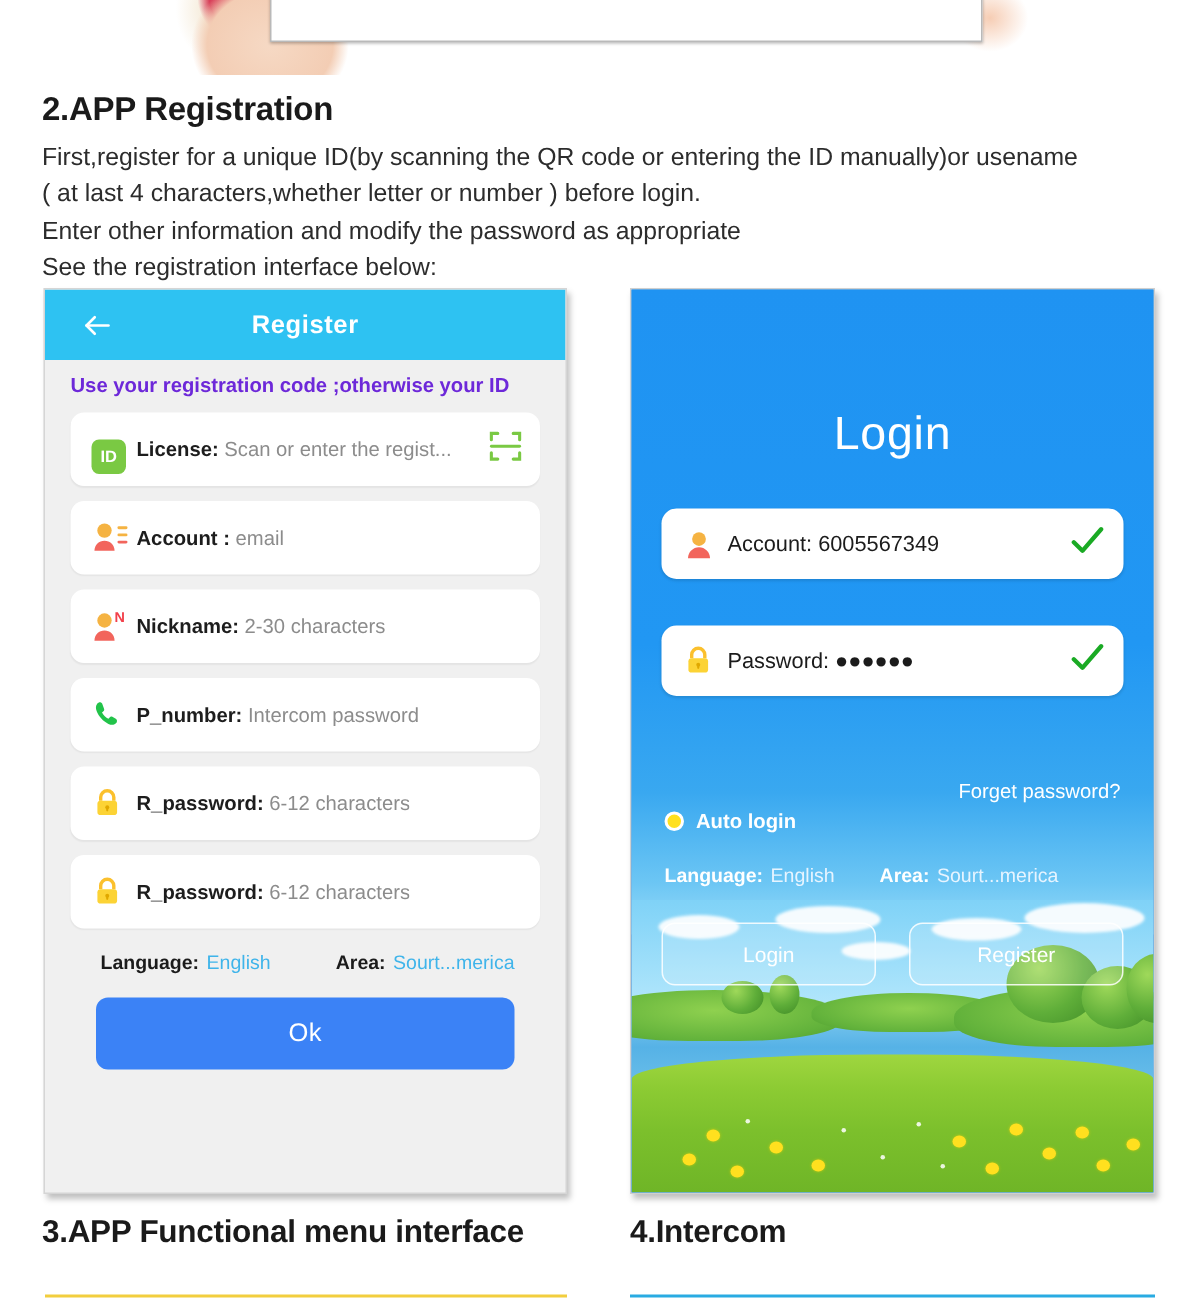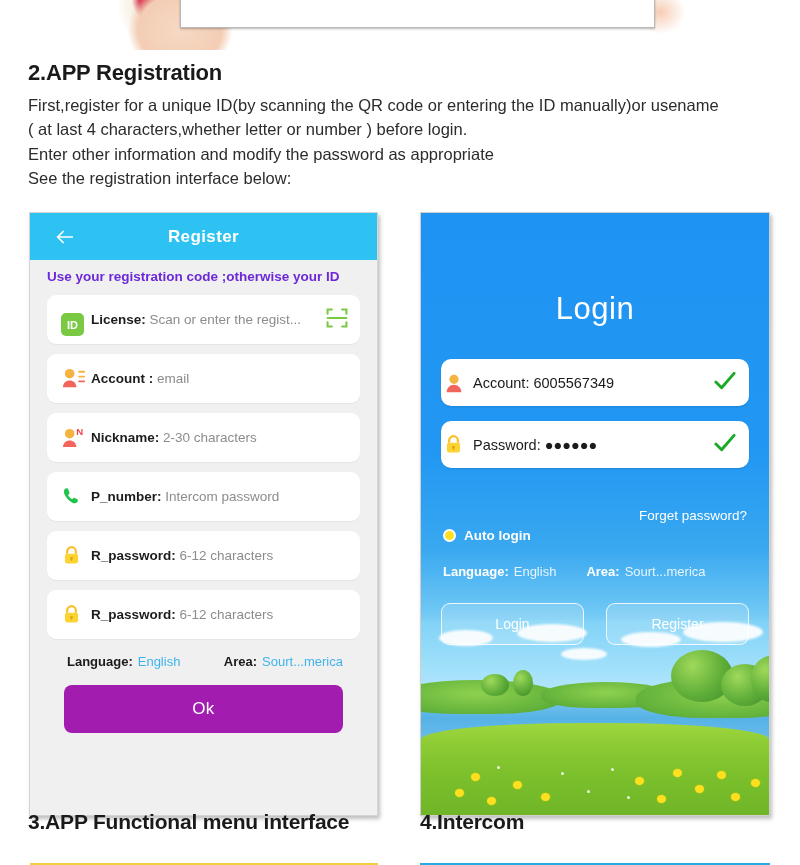--- a/index.html
+++ b/index.html
@@ -26,21 +26,21 @@
     position:absolute; left:180px; top:-34px; width:475px; height:62px;
     background:#ffffff; border:1px solid #b9b9b9; box-shadow: 0 1px 2px rgba(0,0,0,.28);
   }
 
   
   .article { position:absolute; left:28px; top:60px; width:745px; }
   .h-title { font-size:22px; color:#1a1a1a; font-weight:bold; letter-spacing:-0.2px; margin-bottom:7px; }
   .p-line { font-size:16.5px; color:#2c2c2c; line-height:1.47; white-space:nowrap; }
 
   
-  .shots { position:absolute; left:0; top:212px; width:800px; height:606px; }
+  .shots { position:absolute; left:0; top:192px; width:800px; height:606px; }
 
   
   .reg {
     position:absolute; left:29px; top:0; width:349px; height:604px;
     background:#f0f0f0; border:1px solid #d5d5d5;
     box-shadow: 2px 3px 4px rgba(0,0,0,.25);
     display:flex; flex-direction:column; overflow:hidden;
   }
   .reg-header {
     height:47px; background:#2ec2f2; flex:0 0 auto;
@@ -60,21 +60,21 @@
   .field-text { font-size:13.5px; color:#8c8c8c; white-space:nowrap; overflow:hidden; }
   .field-text b { color:#1d1d1d; font-weight:bold; }
   .scan-ico { position:absolute; right:11px; top:50%; transform:translateY(-50%); }
 
   .locale-row { display:flex; padding:5px 17px 0 20px; font-size:13px; }
   .locale-row .lbl { color:#1b1b1b; font-weight:bold; }
   .locale-row .val { color:#3fb4ea; margin-left:5px; }
   .locale-gap { width:44px; }
   .ok-wrap { padding:16px 17px 0 17px; }
   .ok-btn {
-    height:48px; border-radius:8px; background:#a21caf; color:#fff;
+    height:48px; border-radius:8px; background:#3b82f6; color:#fff;
     display:flex; align-items:center; justify-content:center;
     font-size:17px; letter-spacing:.3px;
   }
 
   
   .login {
     position:absolute; left:420px; top:0; width:350px; height:604px;
     background:#1f93f2; border:1px solid #cfcfcf;
     box-shadow:2px 3px 4px rgba(0,0,0,.25);
     overflow:hidden;
@@ -103,22 +103,22 @@
     background:linear-gradient(180deg,#9fd63f 0%,#8ccb33 25%,#7cc02c 55%,#6fb527 100%);
     border-radius:46% 46% 0 0 / 18% 18% 0 0;
   }
   .flower { position:absolute; width:9px; height:8px; border-radius:50%; background:#ffe01f; box-shadow:0 0 2px rgba(255,214,0,.6); }
   .dot-white { position:absolute; width:3px; height:3px; border-radius:50%; background:rgba(255,255,255,.85); }
 
   .login-inner { position:absolute; inset:0; }
   .login-title { text-align:center; color:#ffffff; font-size:31px; padding-top:78px; letter-spacing:.5px; }
   .lfields { padding:32px 20px 0 20px; }
   .lfield {
-    height:47px; background:#fff; border-radius:10px; margin-bottom:15px;
-    display:flex; align-items:center; padding:0 12px 0 2px; position:relative;
+    height:47px; background:#fff; border-radius:10px; margin-bottom:31px;
+    display:flex; align-items:center; padding:0 12px 0 14px; position:relative;
     box-shadow:0 1px 2px rgba(0,0,0,.12);
   }
   .lfield-text { font-size:14.5px; color:#1b1b1b; white-space:nowrap; }
   .check { position:absolute; right:13px; top:50%; transform:translateY(-50%); }
   .opts { display:flex; align-items:center; justify-content:space-between; padding:4px 22px 0 22px; }
   .auto-login { display:flex; align-items:center; color:#ffffff; font-size:13.5px; font-weight:bold;margin-top:41px; }
   .radio { width:13px; height:13px; border-radius:50%; border:2px solid #ffffff; background:#ffe01f; margin-right:8px; }
   .forget { color:#ffffff; font-size:13.5px; }
   .llocale { display:flex; padding:21px 22px 0 22px; font-size:13px; }
   .llocale .lbl { color:#ffffff; font-weight:bold; }

